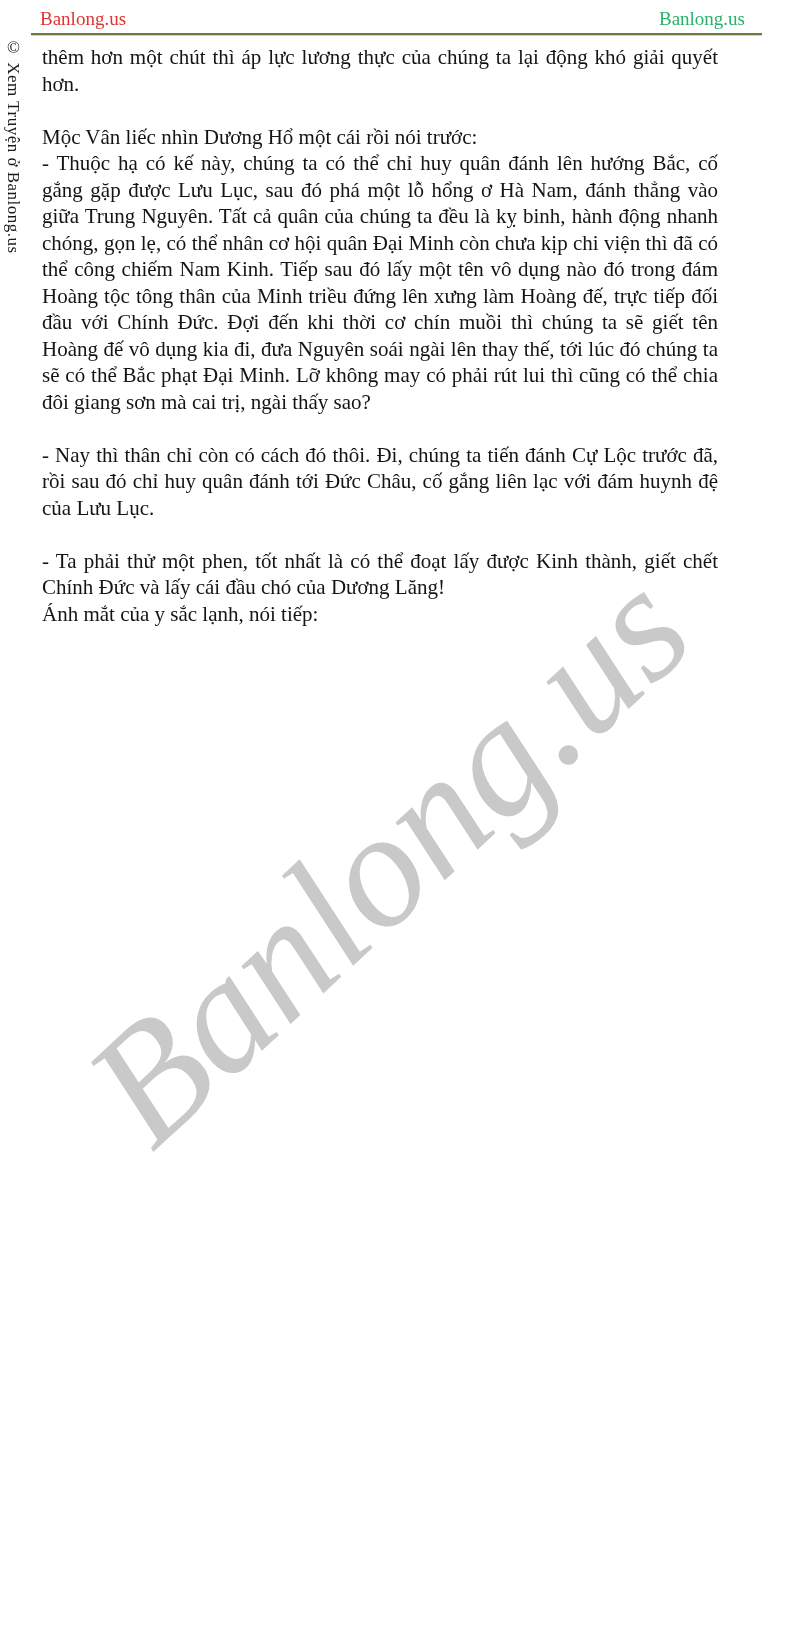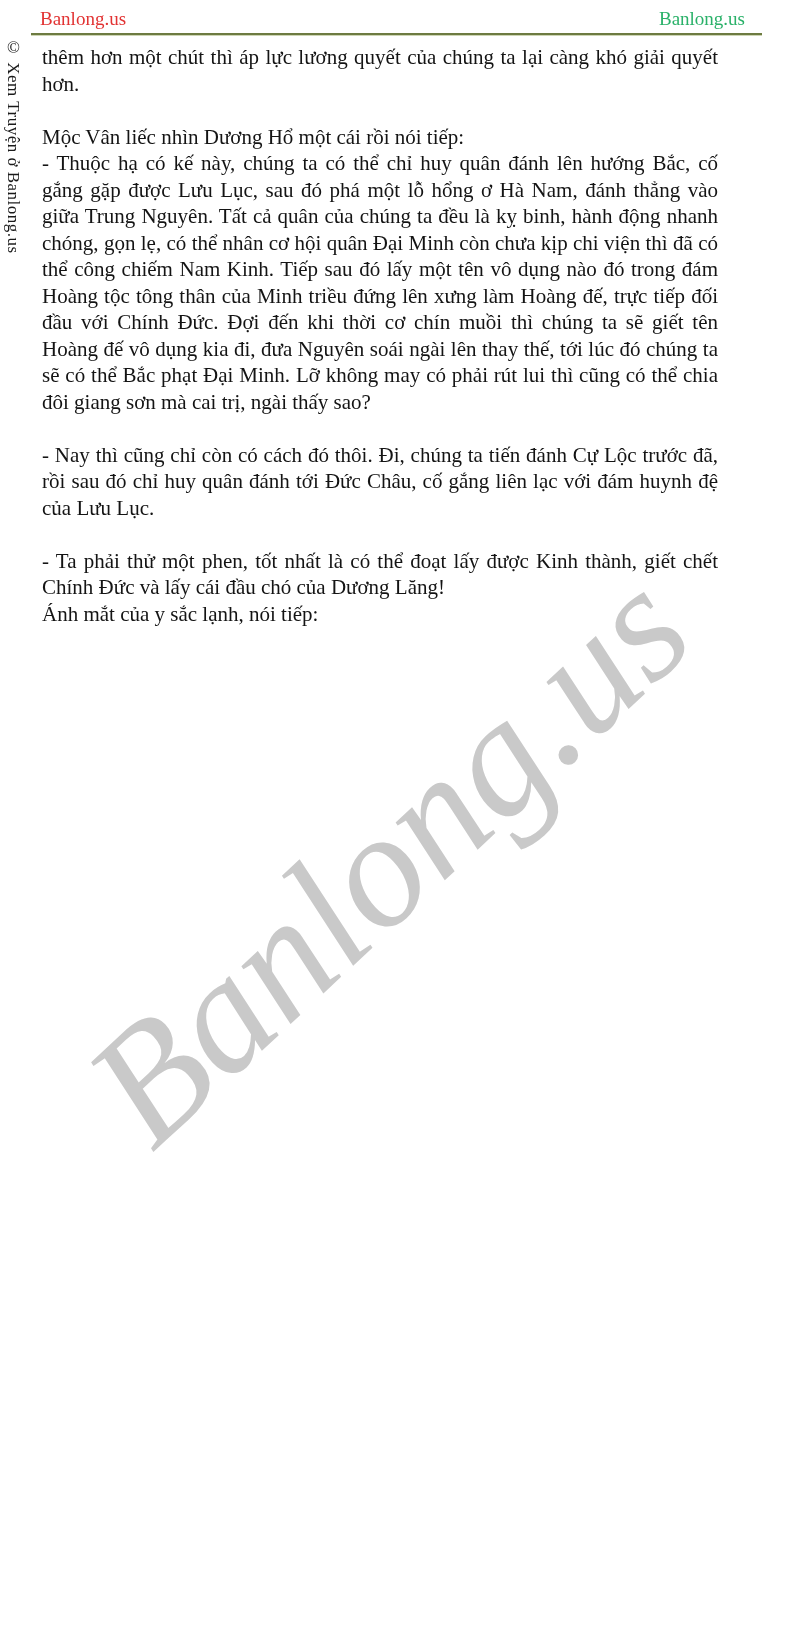--- a/index.html
+++ b/index.html
@@ -88,30 +88,30 @@
 
   <div class="rule"></div>
 
   <div class="sidebar-credit">© Xem Truyện ở Banlong.us</div>
 
   <div class="watermark">Banlong.us</div>
 
   <main class="content">
 
     <div class="block">
-      <p>thêm hơn một chút thì áp lực lương quyết của chúng ta lại càng khó giải quyết hơn.</p>
+      <p>thêm hơn một chút thì áp lực lương thực của chúng ta lại động khó giải quyết hơn.</p>
     </div>
 
     <div class="block">
-      <p>Mộc Vân liếc nhìn Dương Hổ một cái rồi nói tiếp:</p>
+      <p>Mộc Vân liếc nhìn Dương Hổ một cái rồi nói trước:</p>
       <p>- Thuộc hạ có kế này, chúng ta có thể chỉ huy quân đánh lên hướng Bắc, cố gắng gặp được Lưu Lục, sau đó phá một lỗ hổng ơ Hà Nam, đánh thẳng vào giữa Trung Nguyên. Tất cả quân của chúng ta đều là kỵ binh, hành động nhanh chóng, gọn lẹ, có thể nhân cơ hội quân Đại Minh còn chưa kịp chi viện thì đã có thể công chiếm Nam Kinh. Tiếp sau đó lấy một tên vô dụng nào đó trong đám Hoàng tộc tông thân của Minh triều đứng lên xưng làm Hoàng đế, trực tiếp đối đầu với Chính Đức. Đợi đến khi thời cơ chín muồi thì chúng ta sẽ giết tên Hoàng đế vô dụng kia đi, đưa Nguyên soái ngài lên thay thế, tới lúc đó chúng ta sẽ có thể Bắc phạt Đại Minh. Lỡ không may có phải rút lui thì cũng có thể chia đôi giang sơn mà cai trị, ngài thấy sao?</p>
     </div>
 
     <div class="block">
-      <p>- Nay thì cũng chỉ còn có cách đó thôi. Đi, chúng ta tiến đánh Cự Lộc trước đã, rồi sau đó chỉ huy quân đánh tới Đức Châu, cố gắng liên lạc với đám huynh đệ của Lưu Lục.</p>
+      <p>- Nay thì thân chỉ còn có cách đó thôi. Đi, chúng ta tiến đánh Cự Lộc trước đã, rồi sau đó chỉ huy quân đánh tới Đức Châu, cố gắng liên lạc với đám huynh đệ của Lưu Lục.</p>
     </div>
 
     <div class="block">
       <p>- Ta phải thử một phen, tốt nhất là có thể đoạt lấy được Kinh thành, giết chết Chính Đức và lấy cái đầu chó của Dương Lăng!</p>
       <p>Ánh mắt của y sắc lạnh, nói tiếp:</p>
     </div>
 
   </main>
 </div>
 

